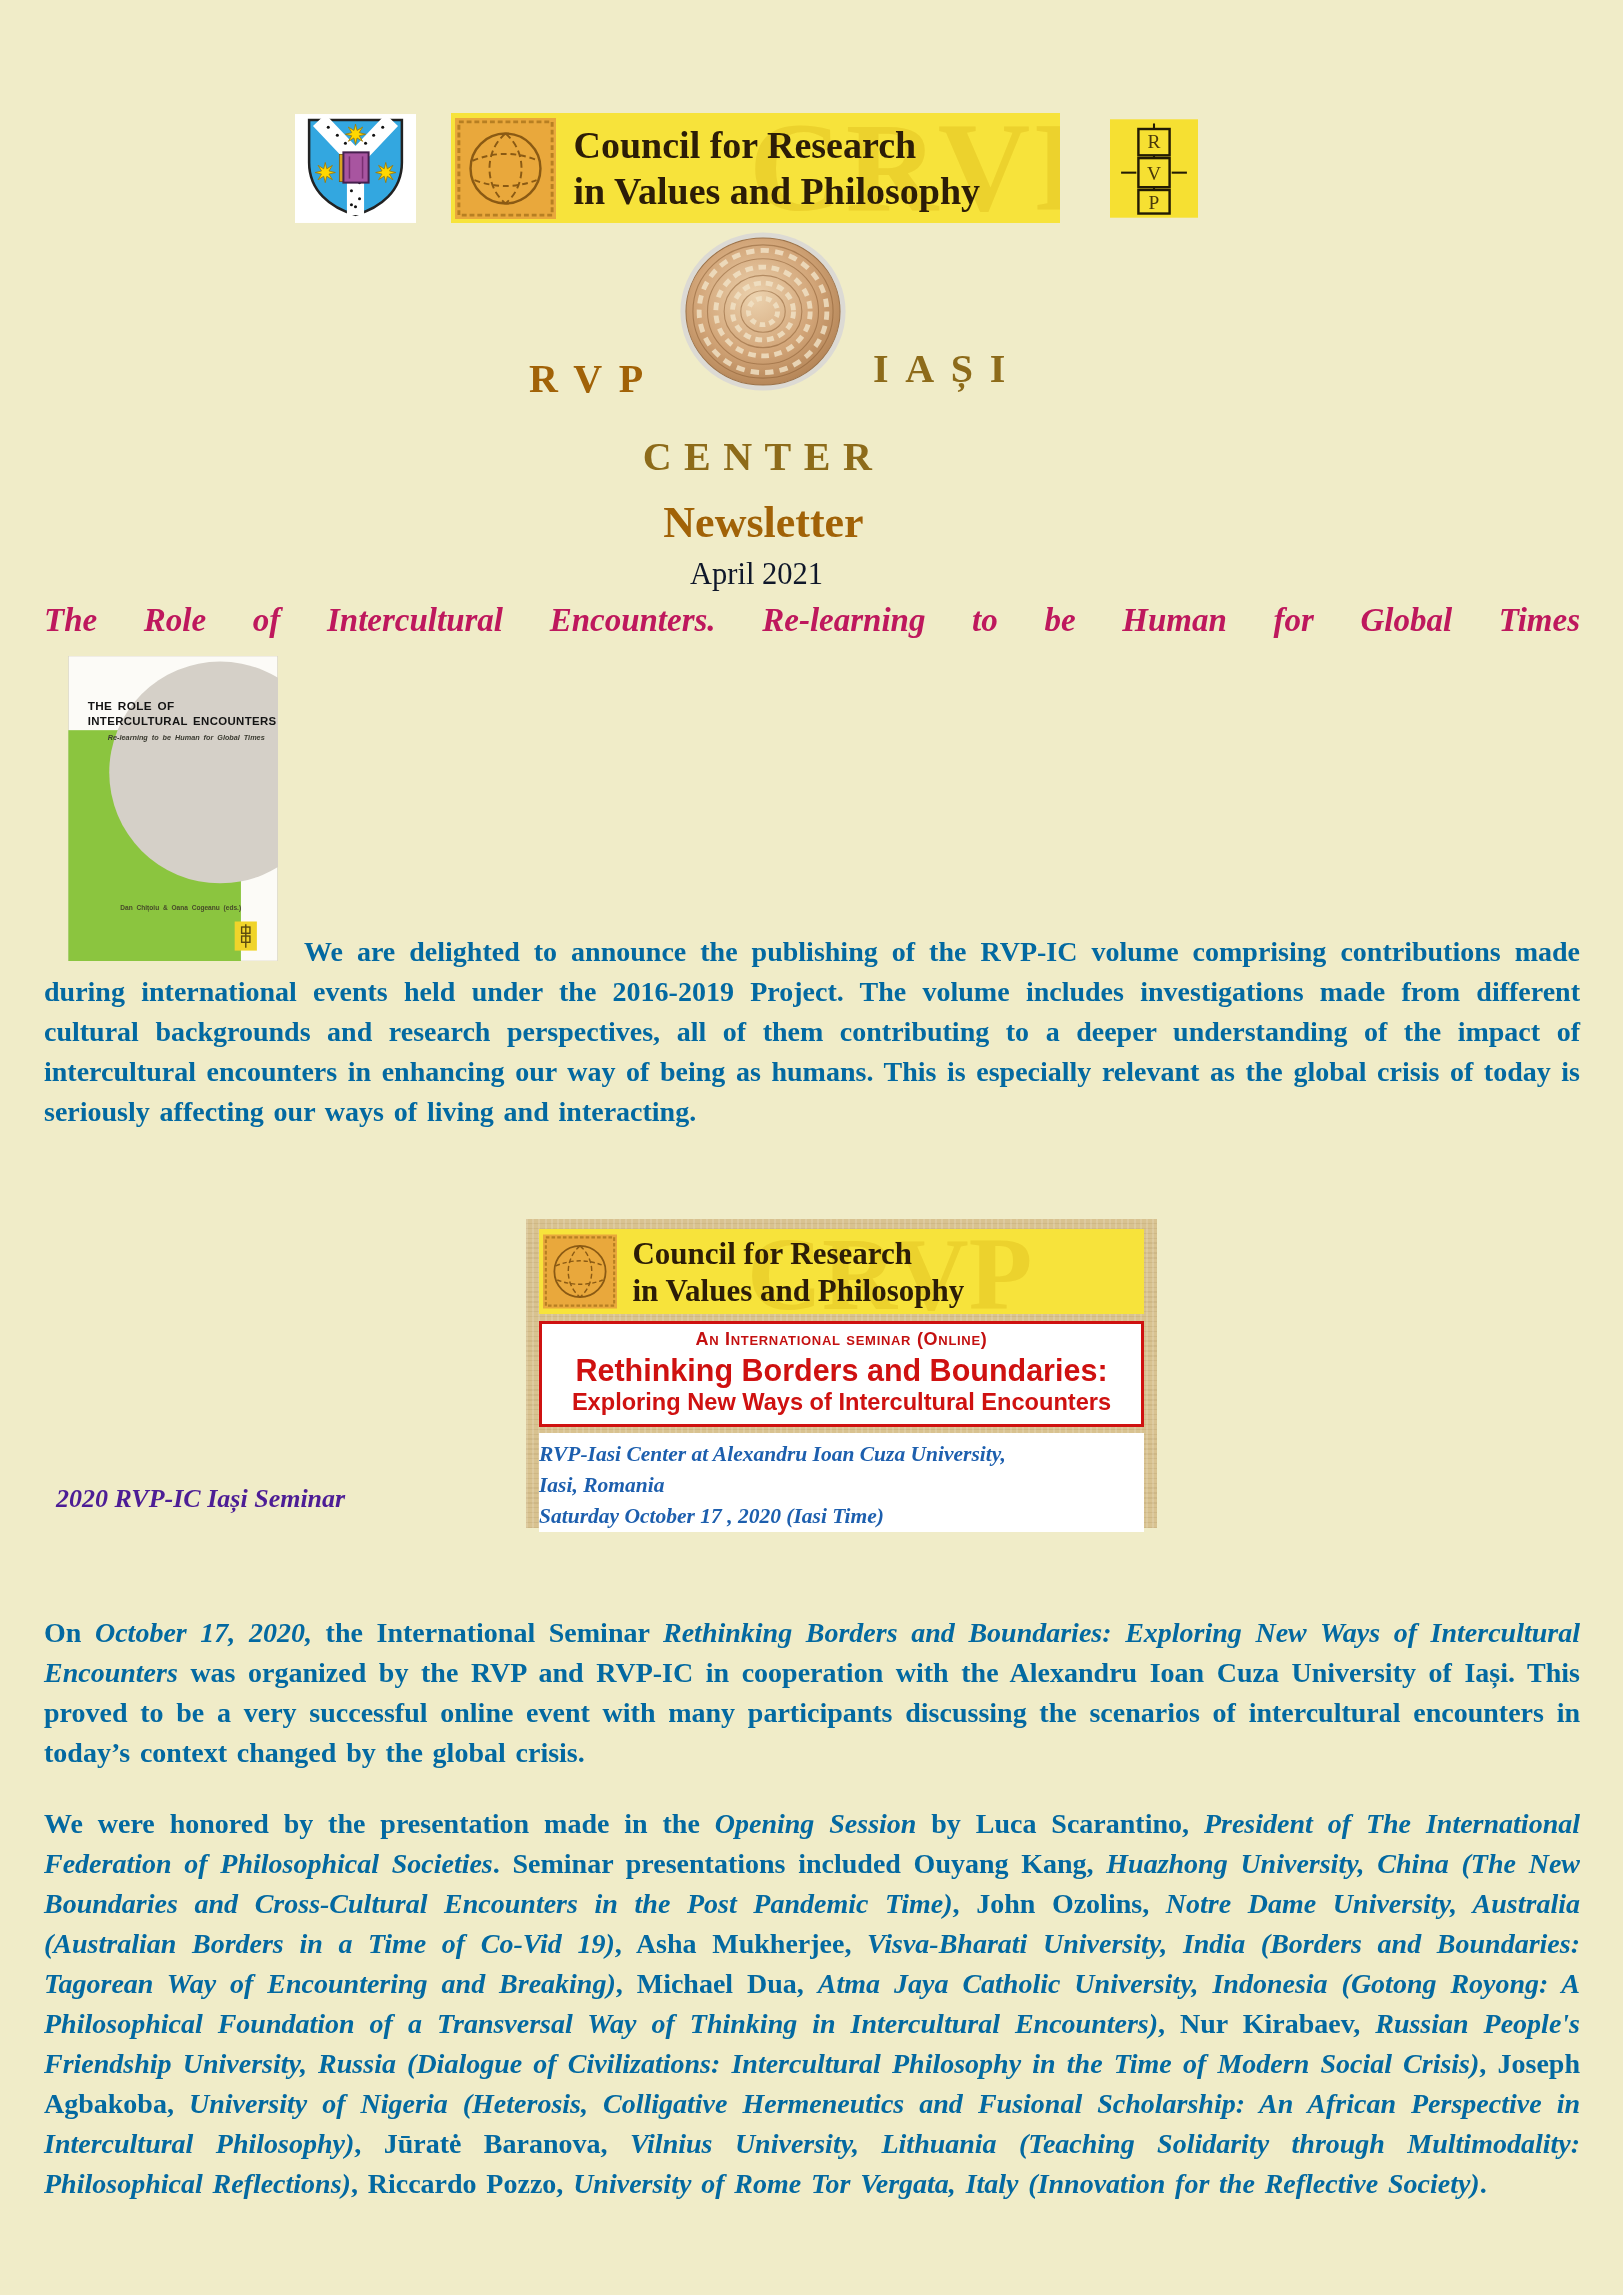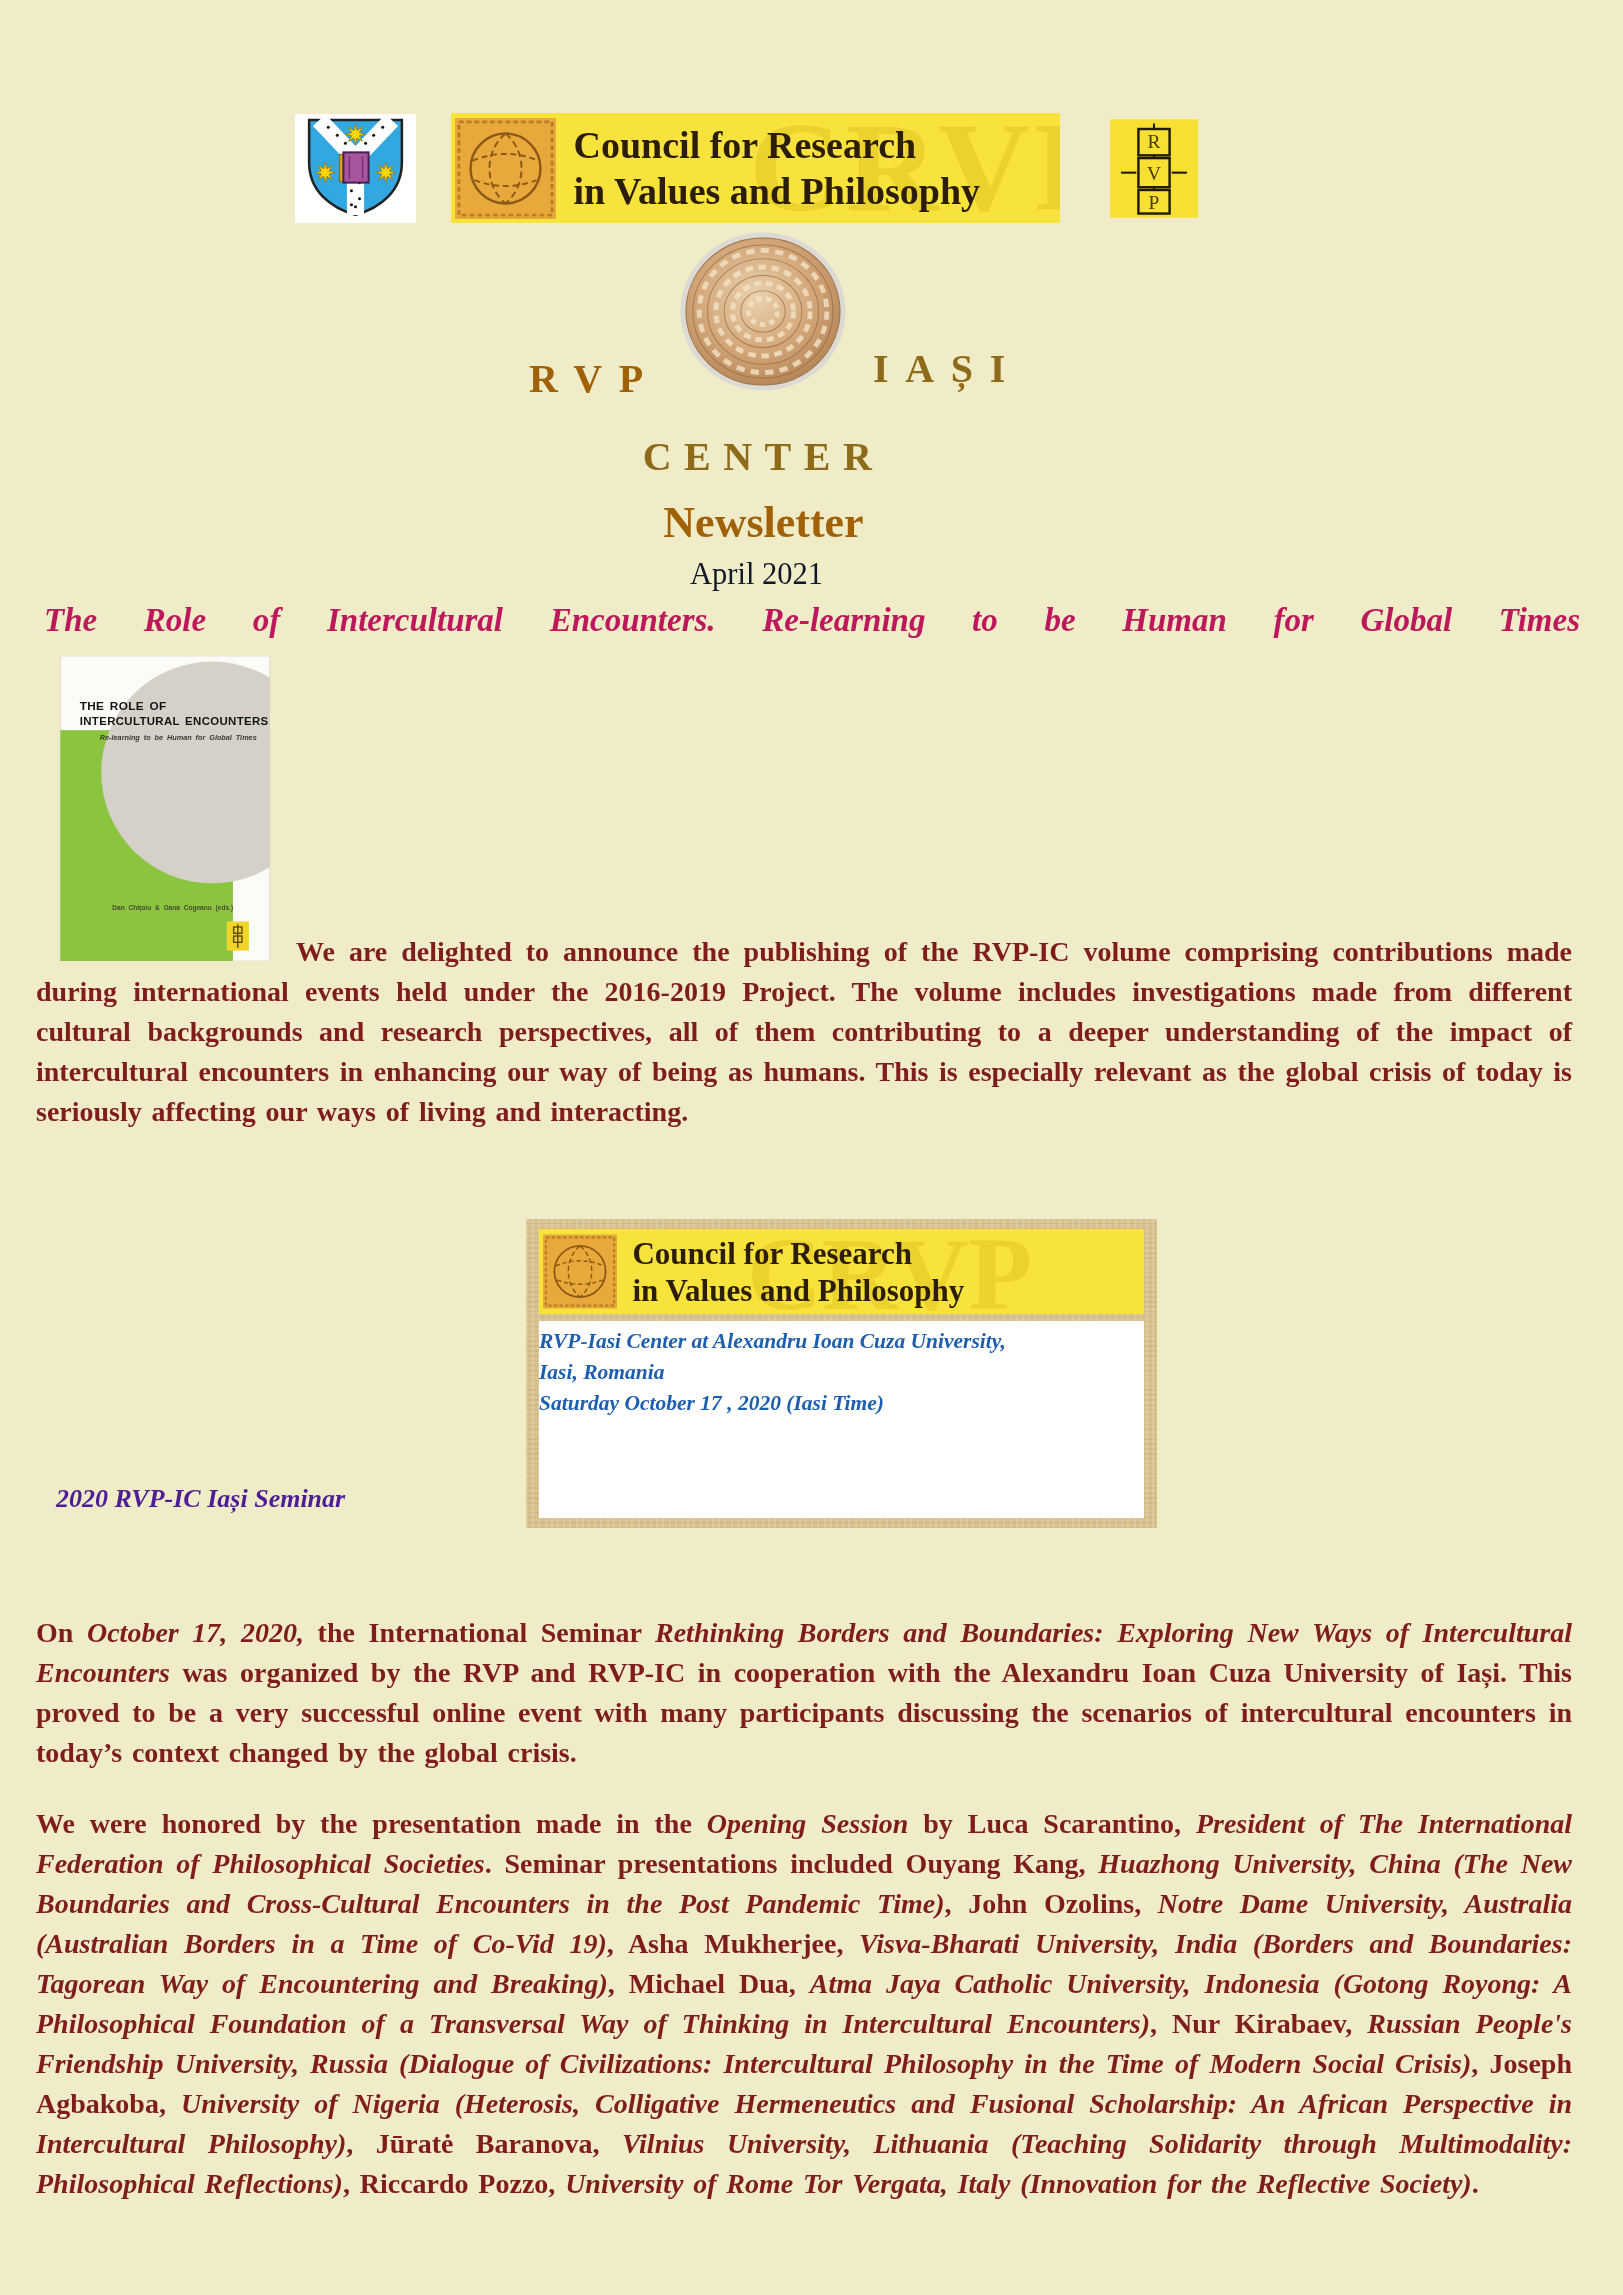--- a/index.html
+++ b/index.html
@@ -28,22 +28,22 @@
                  font-size:40px; font-weight:bold; letter-spacing:12.5px; color:#8d6b1a;margin-top:25px; }
   .newsletter { position:absolute; left:0; top:497px; width:1527px; text-align:center;
                 font-size:44px; font-weight:bold; color:#a16207; }
   .issue-date { position:absolute; left:0; top:557px; width:1513px; text-align:center;
                 font-size:30.5px; font-weight:normal; color:#0f172a; }
 
   
   .article-title { position:absolute; left:44px; top:602px; width:1536px;
                    font-size:33px; font-weight:bold; font-style:italic; color:#be185d;
                    text-align:justify; text-align-last:justify; }
-  .para { position:absolute; left:36px; width:1536px; text-align:justify;
-          font-weight:bold; font-size:28px; line-height:40px; word-spacing:2.8px; color:#7f1d1d; }
+  .para { position:absolute; left:44px; width:1536px; text-align:justify;
+          font-weight:bold; font-size:28px; line-height:40px; word-spacing:2.8px; color:#0369a1; }
   .para .it { font-style:italic; }
   .para1 { top:656px; }
   .book-cover { display:inline-block; width:210px; height:305px; margin-left:24px; margin-right:26px; }
 
   
   .flyer { position:absolute; left:526px; top:1219px; width:631px; height:309px;
            background-color:#d8c290;
            background-image:repeating-linear-gradient(90deg, rgba(255,255,255,.14) 0 2.1px, rgba(0,0,0,0) 2.1px 6.2px),
                             repeating-linear-gradient(0deg, rgba(120,90,40,.10) 0 1.4px, rgba(0,0,0,0) 1.4px 4.9px);
            padding:10.4px 13px; display:flex; flex-direction:column; }
@@ -198,20 +198,25 @@
         <rect x="4" y="4" width="96" height="96" fill="none" stroke="#b77f22" stroke-width="3" stroke-dasharray="5 3"></rect>
         <circle cx="52" cy="52" r="36" fill="none" stroke="#8a5a14" stroke-width="2.5"></circle>
         <path d="M52,16 C74,34 74,70 52,88 M52,16 C30,34 30,70 52,88" fill="none" stroke="#8a5a14" stroke-width="2" stroke-dasharray="7 4"></path>
         <path d="M18,44 Q52,30 86,44 M20,64 Q52,76 84,64" fill="none" stroke="#8a5a14" stroke-width="2" stroke-dasharray="6 4"></path>
       </svg>
       <div class="flyer-crvp-text">
         <div>Council for Research</div>
         <div>in Values and Philosophy</div>
       </div>
     </div>
+    <div class="flyer-red-box">
+      <div class="flyer-kicker">An International seminar (Online)</div>
+      <div class="flyer-title1">Rethinking Borders and Boundaries:</div>
+      <div class="flyer-title2">Exploring New Ways of Intercultural Encounters</div>
+    </div>
     <div class="flyer-venue">
       <div>RVP-Iasi Center at Alexandru Ioan Cuza University,</div>
       <div>Iasi, Romania</div>
       <div>Saturday October 17 , 2020 (Iasi Time)</div>
     </div>
   </div>
 
   <div class="seminar-heading">2020 RVP-IC Iași Seminar</div>
 
   <div class="para para2"><span>On </span><span class="it">October 17, 2020,</span><span> the International Seminar </span><span class="it">Rethinking Borders and Boundaries: Exploring New Ways of Intercultural Encounters</span><span> was organized by the RVP and RVP-IC in cooperation with the Alexandru Ioan Cuza University of Iași. This proved to be a very successful online event with many participants discussing the scenarios of intercultural encounters in today’s context changed by the global crisis.</span></div>

